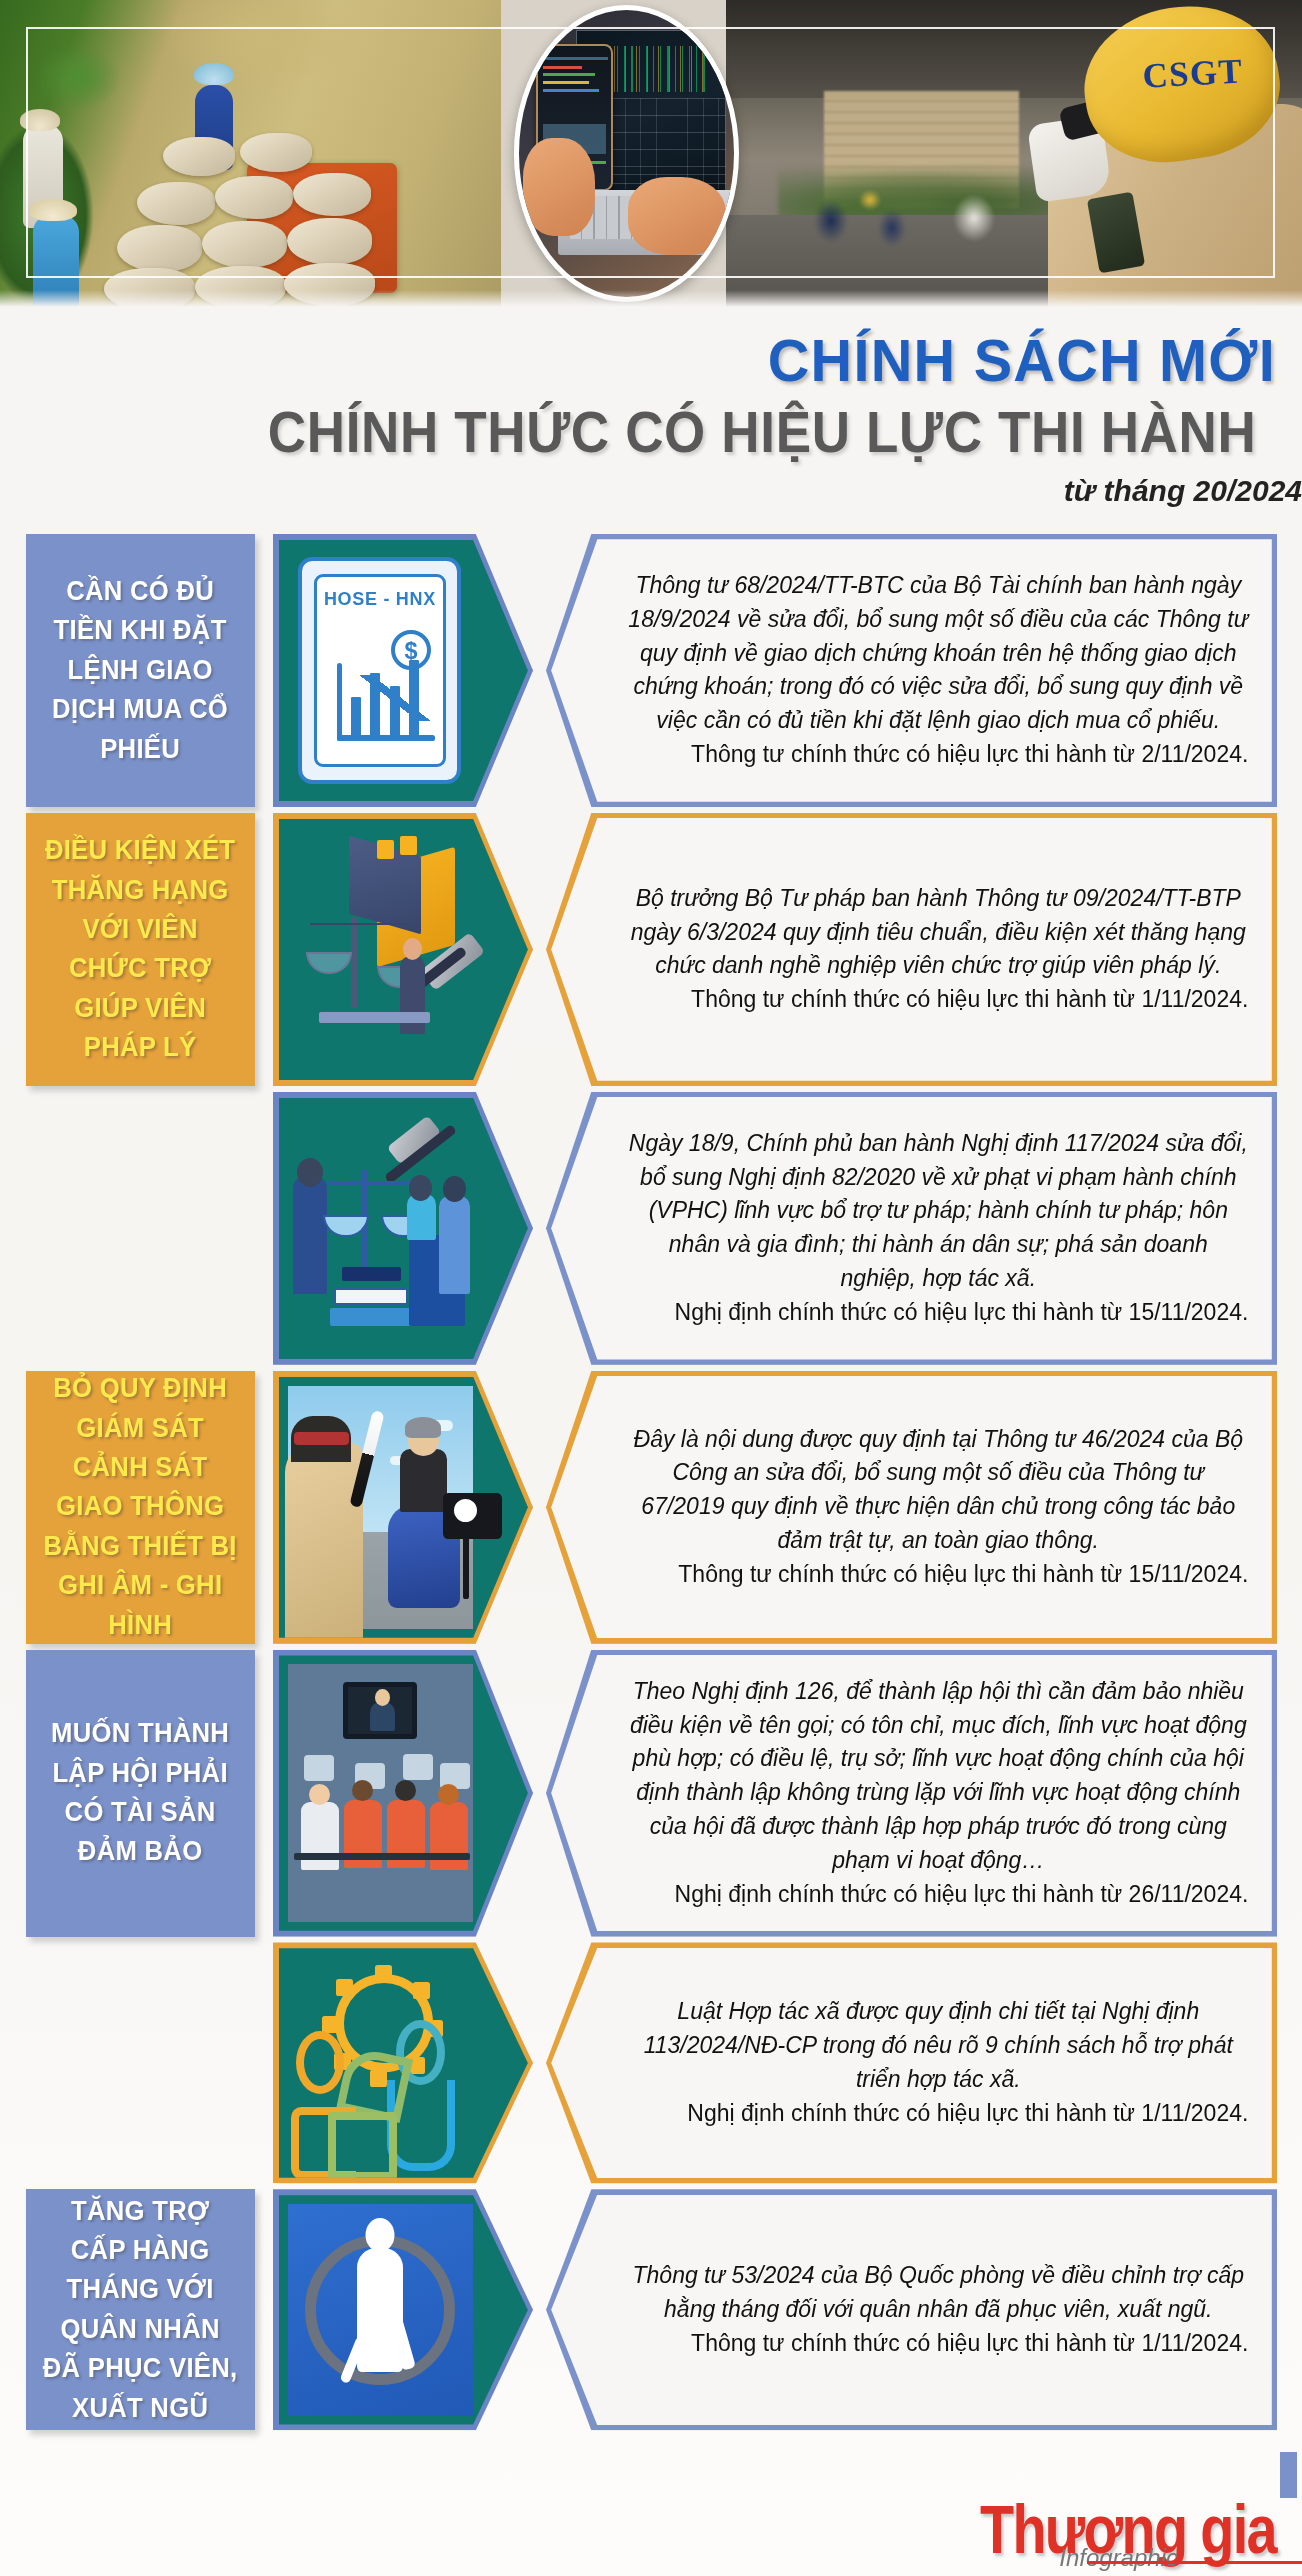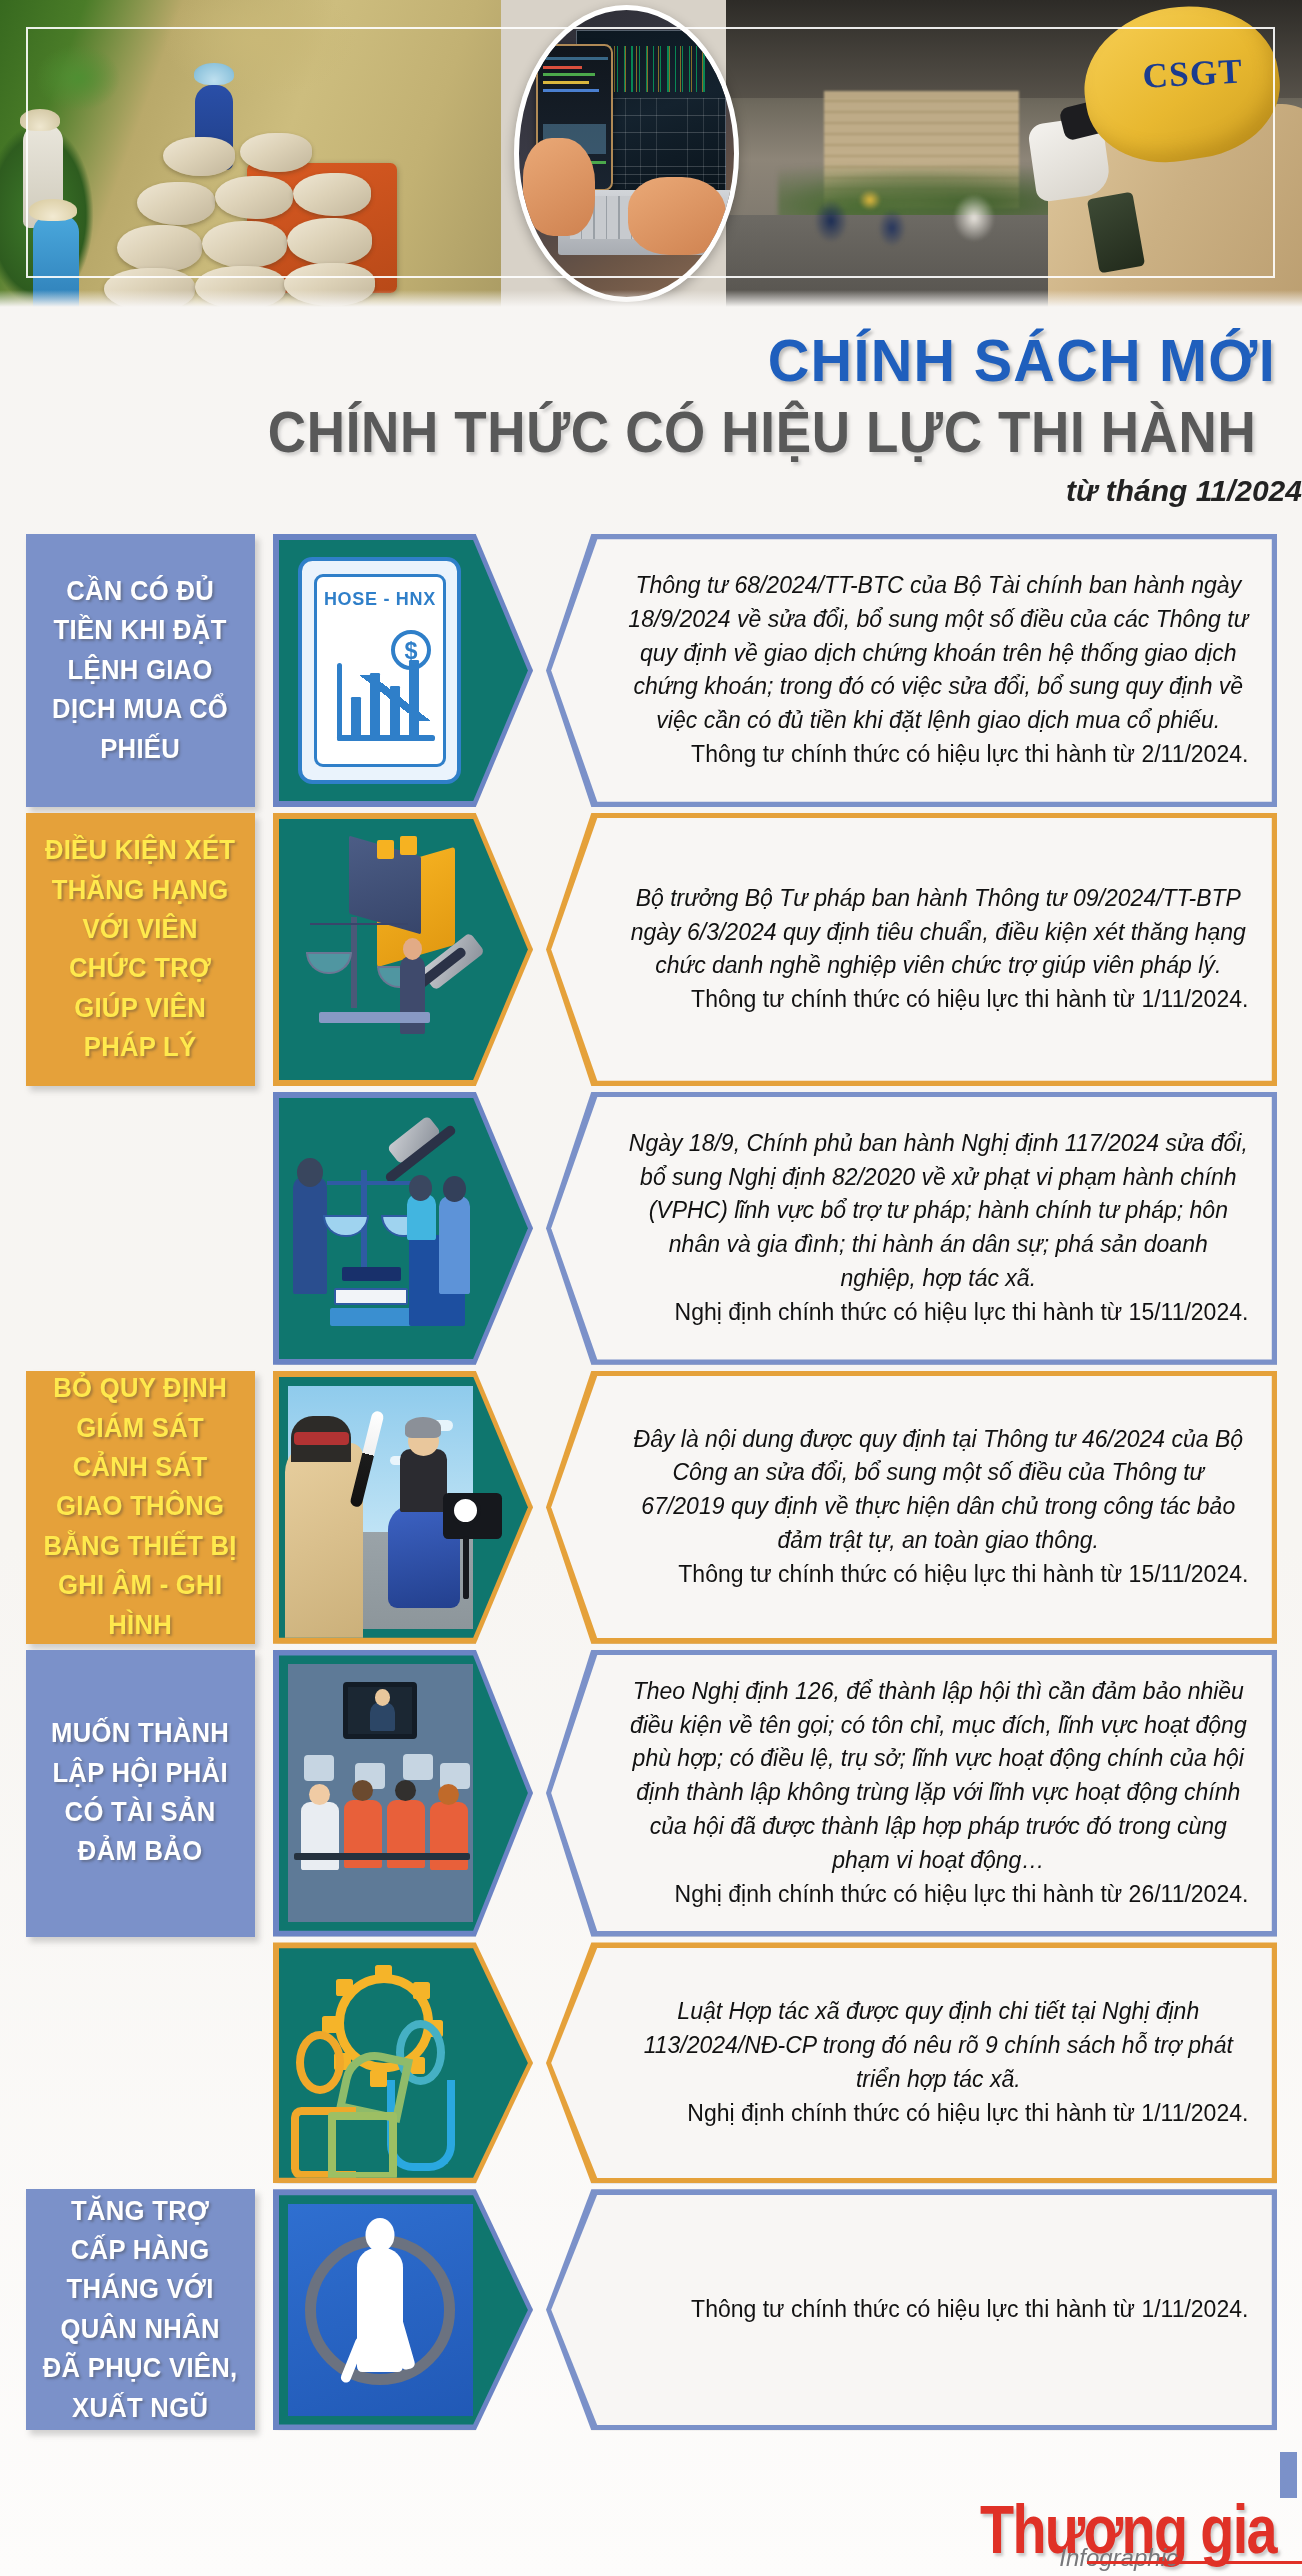--- a/index.html
+++ b/index.html
@@ -477,21 +477,21 @@
       </div>
     </div>
 
     <div class="hero-frame"></div>
     <div class="hero-fade"></div>
   </div>
 
   <div class="title-wrap">
     <div class="title-1">CHÍNH SÁCH MỚI</div>
     <div class="title-2">CHÍNH THỨC CÓ HIỆU LỰC THI HÀNH</div>
-    <div class="title-3">từ tháng 11/2024</div>
+    <div class="title-3">từ tháng 20/2024</div>
   </div>
 
   <div class="rows">
 
     <div class="row blue">
       <div class="plate">
         <div class="plate-txt">CẦN CÓ ĐỦ TIỀN KHI ĐẶT LỆNH GIAO DỊCH MUA CỔ PHIẾU</div>
       </div>
       <div class="hex">
         <div class="hex-inner">
@@ -705,20 +705,21 @@
               <div class="il-soldier-head"></div>
             </div>
             <div class="il-wrench" style="left:69px; top:141px; transform:rotate(22deg);"></div>
             <div class="il-wrench" style="left:115px; top:115px; width:14.3px; height:60px; transform:rotate(-16deg);"></div>
           </div>
         </div>
       </div>
       <div class="content">
         <div class="content-inner">
           <div class="content-text">
+            <span class="body">Thông tư 53/2024 của Bộ Quốc phòng về điều chỉnh trợ cấp hằng tháng đối với quân nhân đã phục viên, xuất ngũ.</span>
             <span class="eff">Thông tư chính thức có hiệu lực thi hành từ 1/11/2024.</span>
           </div>
         </div>
       </div>
     </div>
 
   </div>
 
   <div class="footer">
     <div class="logo-tick"></div>

